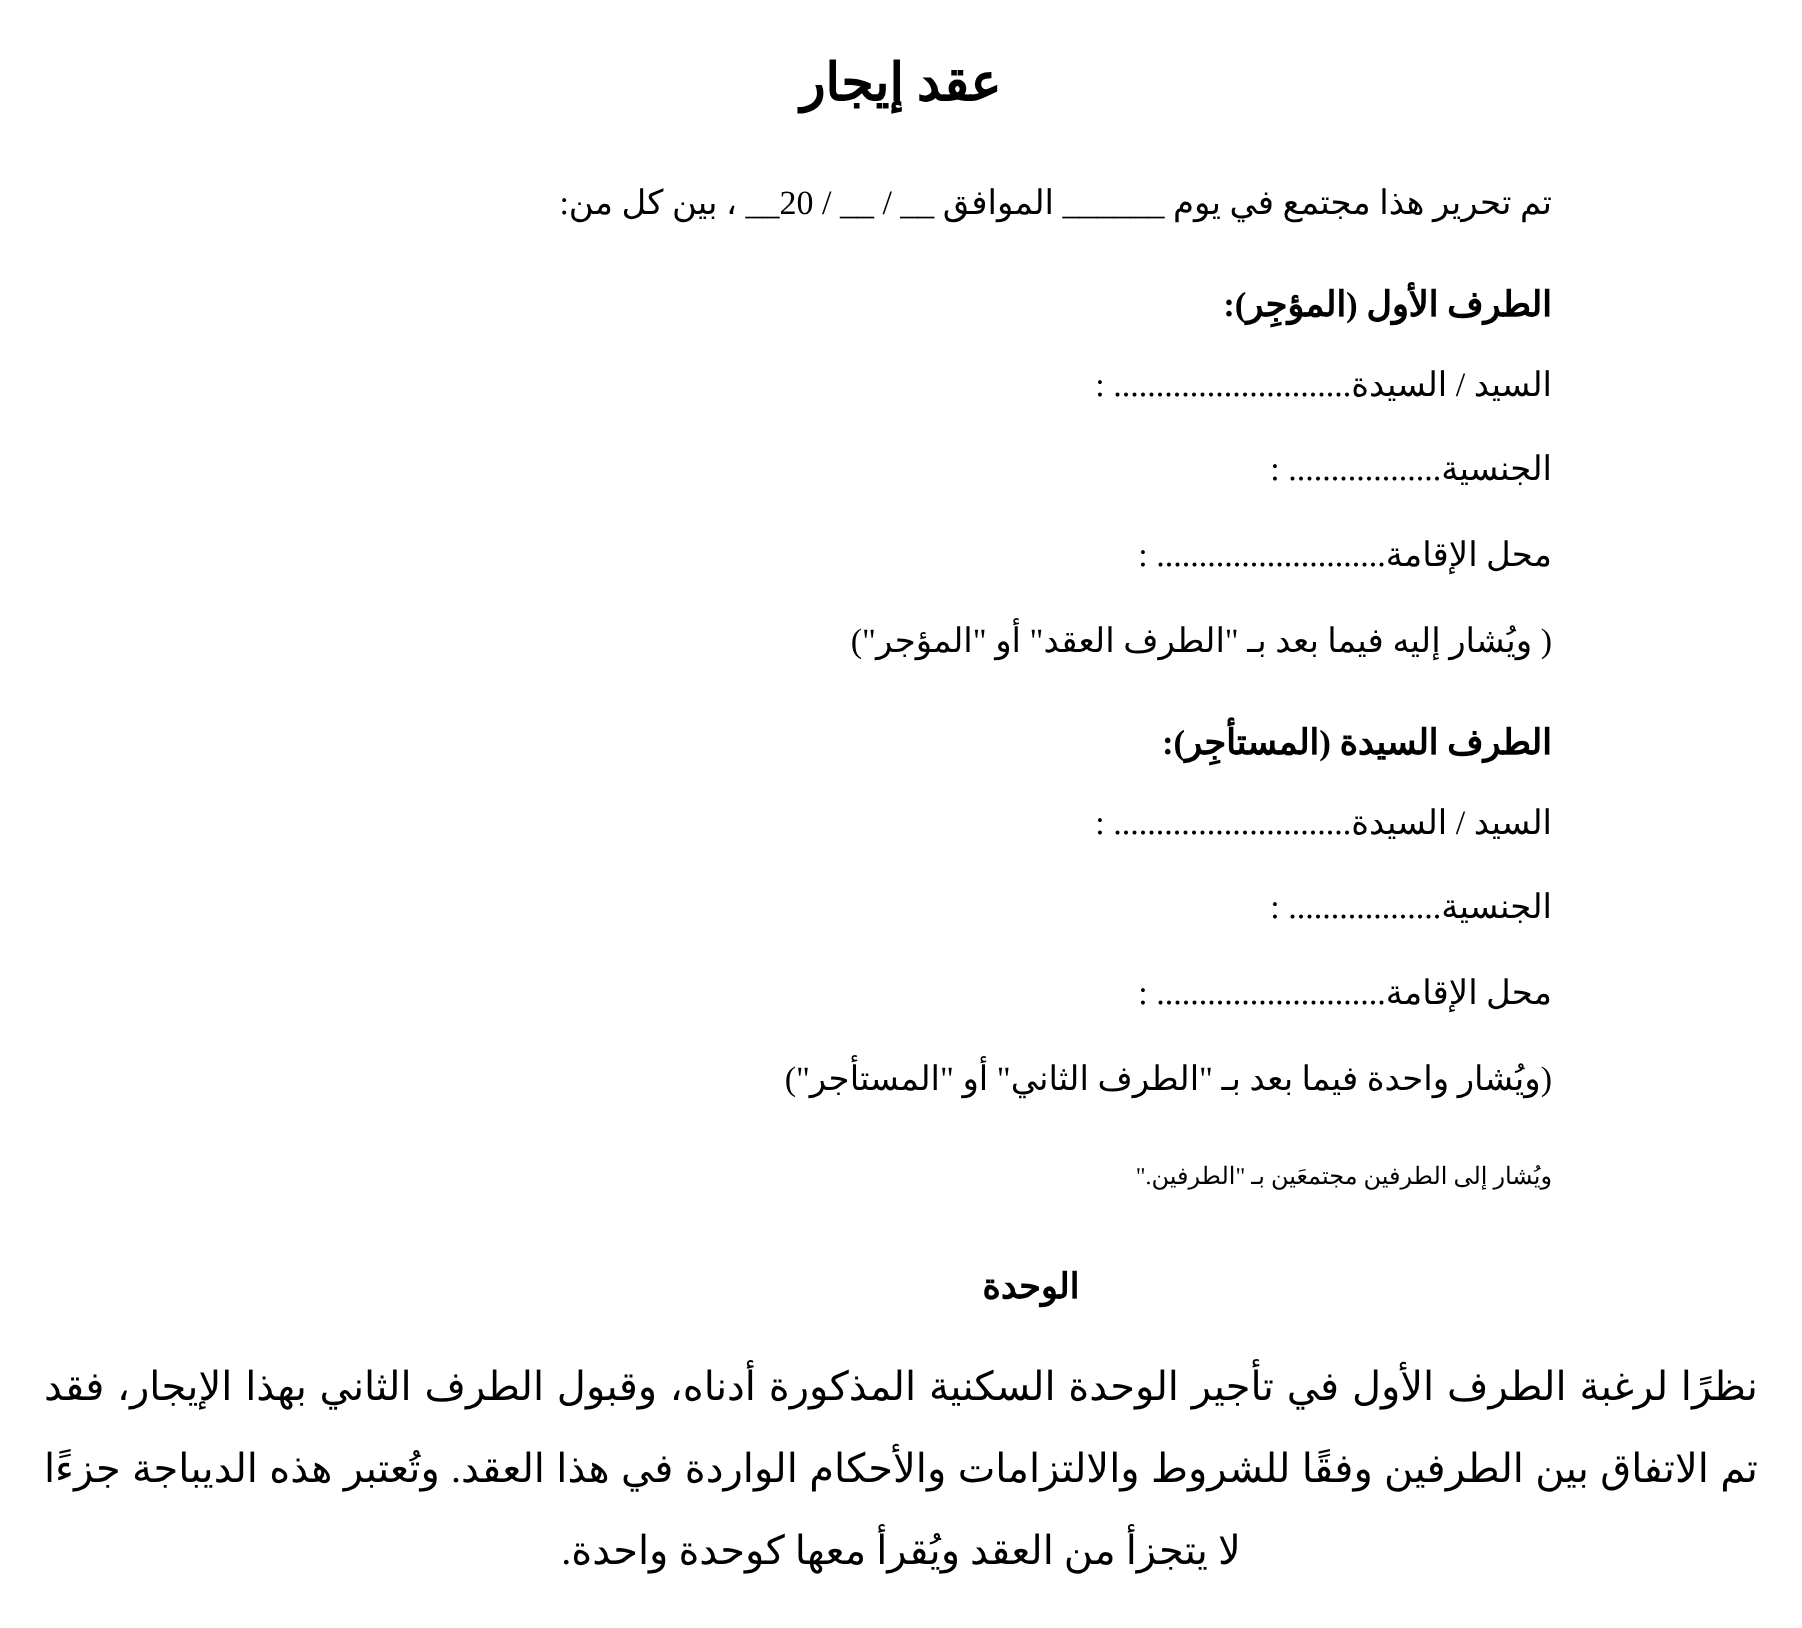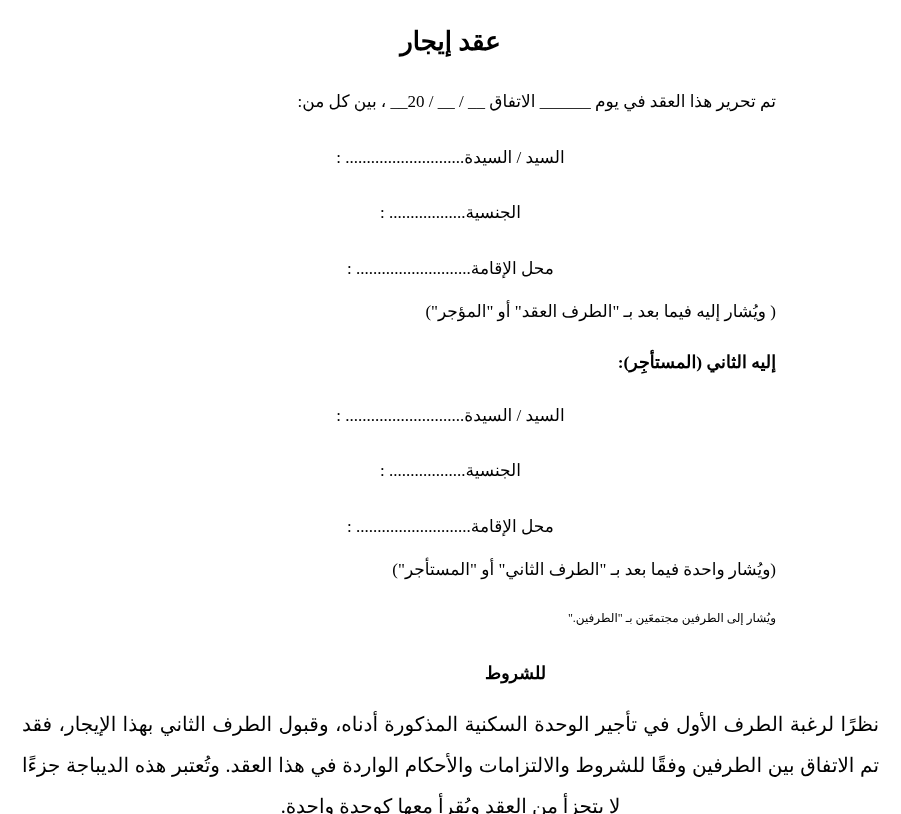--- a/index.html
+++ b/index.html
@@ -52,24 +52,24 @@
 
   .party-heading {
     text-align: right;
     font-size: 17.5px;
     font-weight: bold;
     margin-top: 27px;
     margin-bottom: 0;
   }
 
   .field-row {
-    text-align: center;
+    text-align: right;
     font-size: 17px;
     line-height: 1.5;
-    margin-top: 30px;
+    margin-top: 17px;
     white-space: nowrap;
   }
   .field-row .dots {
     letter-spacing: 0.5px;
   }
 
   .note-row {
     text-align: right;
     font-size: 17px;
     line-height: 1.5;
@@ -106,54 +106,55 @@
 </style>
 </head>
 <body>
 
 <div class="page">
 
   <h1 class="doc-title">عقد إيجار</h1>
 
   <div class="block">
 
-    <p class="intro-line">تم تحرير هذا العقد في يوم ______ الاتفاق __ / __ / 20__ ، بين كل من:</p>
+    <p class="intro-line">تم تحرير هذا مجتمع في يوم ______ الموافق __ / __ / 20__ ، بين كل من:</p>
 
+    <h2 class="party-heading">الطرف الأول (المؤجِر):</h2>
 
     <p class="field-row">
       <span>السيد / السيدة</span><span class="dots">............................ :</span>
     </p>
 
     <p class="field-row">
       <span>الجنسية</span><span class="dots">.................. :</span>
     </p>
 
     <p class="field-row">
       <span>محل الإقامة</span><span class="dots">........................... :</span>
     </p>
 
     <p class="note-row">( ويُشار إليه فيما بعد بـ "الطرف العقد" أو "المؤجر")</p>
 
-    <h2 class="party-heading">إليه الثاني (المستأجِر):</h2>
+    <h2 class="party-heading">الطرف السيدة (المستأجِر):</h2>
 
     <p class="field-row">
       <span>السيد / السيدة</span><span class="dots">............................ :</span>
     </p>
 
     <p class="field-row">
       <span>الجنسية</span><span class="dots">.................. :</span>
     </p>
 
     <p class="field-row">
       <span>محل الإقامة</span><span class="dots">........................... :</span>
     </p>
 
     <p class="note-row">(ويُشار واحدة فيما بعد بـ "الطرف الثاني" أو "المستأجر")</p>
 
     <p class="joint-row">ويُشار إلى الطرفين مجتمعَين بـ "الطرفين."</p>
 
   </div>
 
-  <h2 class="section-heading">للشروط</h2>
+  <h2 class="section-heading">الوحدة</h2>
 
   <p class="preamble-para">نظرًا لرغبة الطرف الأول في تأجير الوحدة السكنية المذكورة أدناه، وقبول الطرف الثاني بهذا الإيجار، فقد تم الاتفاق بين الطرفين وفقًا للشروط والالتزامات والأحكام الواردة في هذا العقد. وتُعتبر هذه الديباجة جزءًا لا يتجزأ من العقد ويُقرأ معها كوحدة واحدة.</p>
 
 </div>
 
 </body></html>

